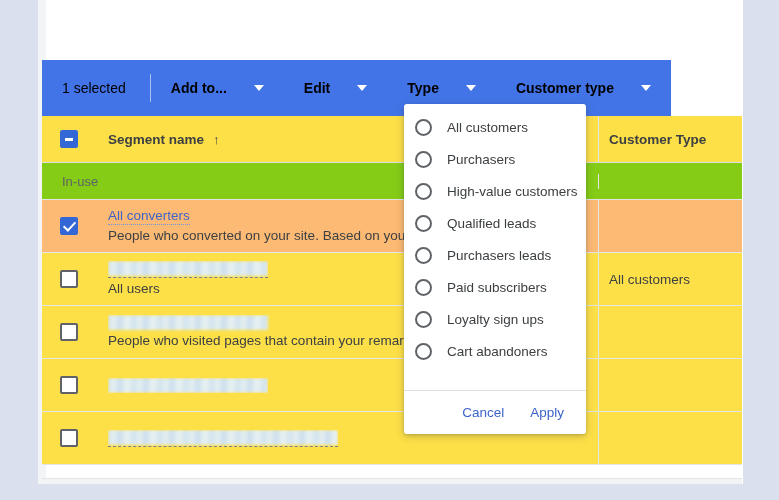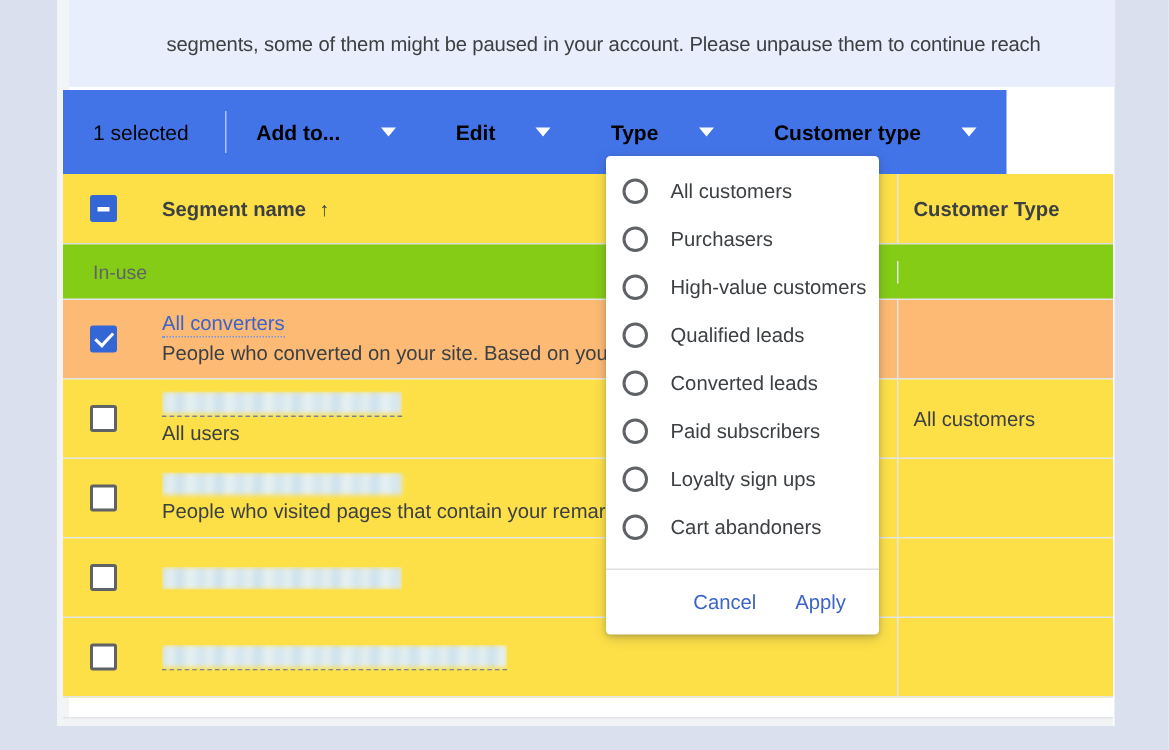--- a/index.html
+++ b/index.html
@@ -278,42 +278,39 @@
     color: #3c4043;
     white-space: nowrap;
   }
   #menu-actions {
     display: flex;
     justify-content: flex-end;
     align-items: center;
     gap: 6px;
     height: 44px;
     border-top: 1px solid #e0e0e0;
-    margin-top: 12px;
+    margin-top: 23px;
     padding-right: 12px;
   }
   .menu-action-btn {
     font-size: 13.5px;
     color: #3c64c8;
     padding: 7px 10px;
     cursor: pointer;
     white-space: nowrap;
   }
 </style>
 </head>
 <body>
 
 <div id="screen">
 
   <div id="content-card">
     <div class="gutter-strip"></div>
 
-    <div id="notice-banner">
-      <div id="notice-text">segments, some of them might be paused in your account. Please unpause them to continue reach</div>
-    </div>
   </div>
 
   <div id="action-toolbar">
     <div class="toolbar-count">1 selected</div>
     <div class="toolbar-sep"></div>
 
     <div class="toolbar-btn">
       <span>Add to...</span>
       <span class="caret-down"></span>
     </div>
@@ -430,21 +427,21 @@
     <div class="radio-item">
       <span class="radio-circle"></span>
       <span class="radio-label">High-value customers</span>
     </div>
     <div class="radio-item">
       <span class="radio-circle"></span>
       <span class="radio-label">Qualified leads</span>
     </div>
     <div class="radio-item">
       <span class="radio-circle"></span>
-      <span class="radio-label">Converted leads</span>
+      <span class="radio-label">Purchasers leads</span>
     </div>
     <div class="radio-item">
       <span class="radio-circle"></span>
       <span class="radio-label">Paid subscribers</span>
     </div>
     <div class="radio-item">
       <span class="radio-circle"></span>
       <span class="radio-label">Loyalty sign ups</span>
     </div>
     <div class="radio-item">

